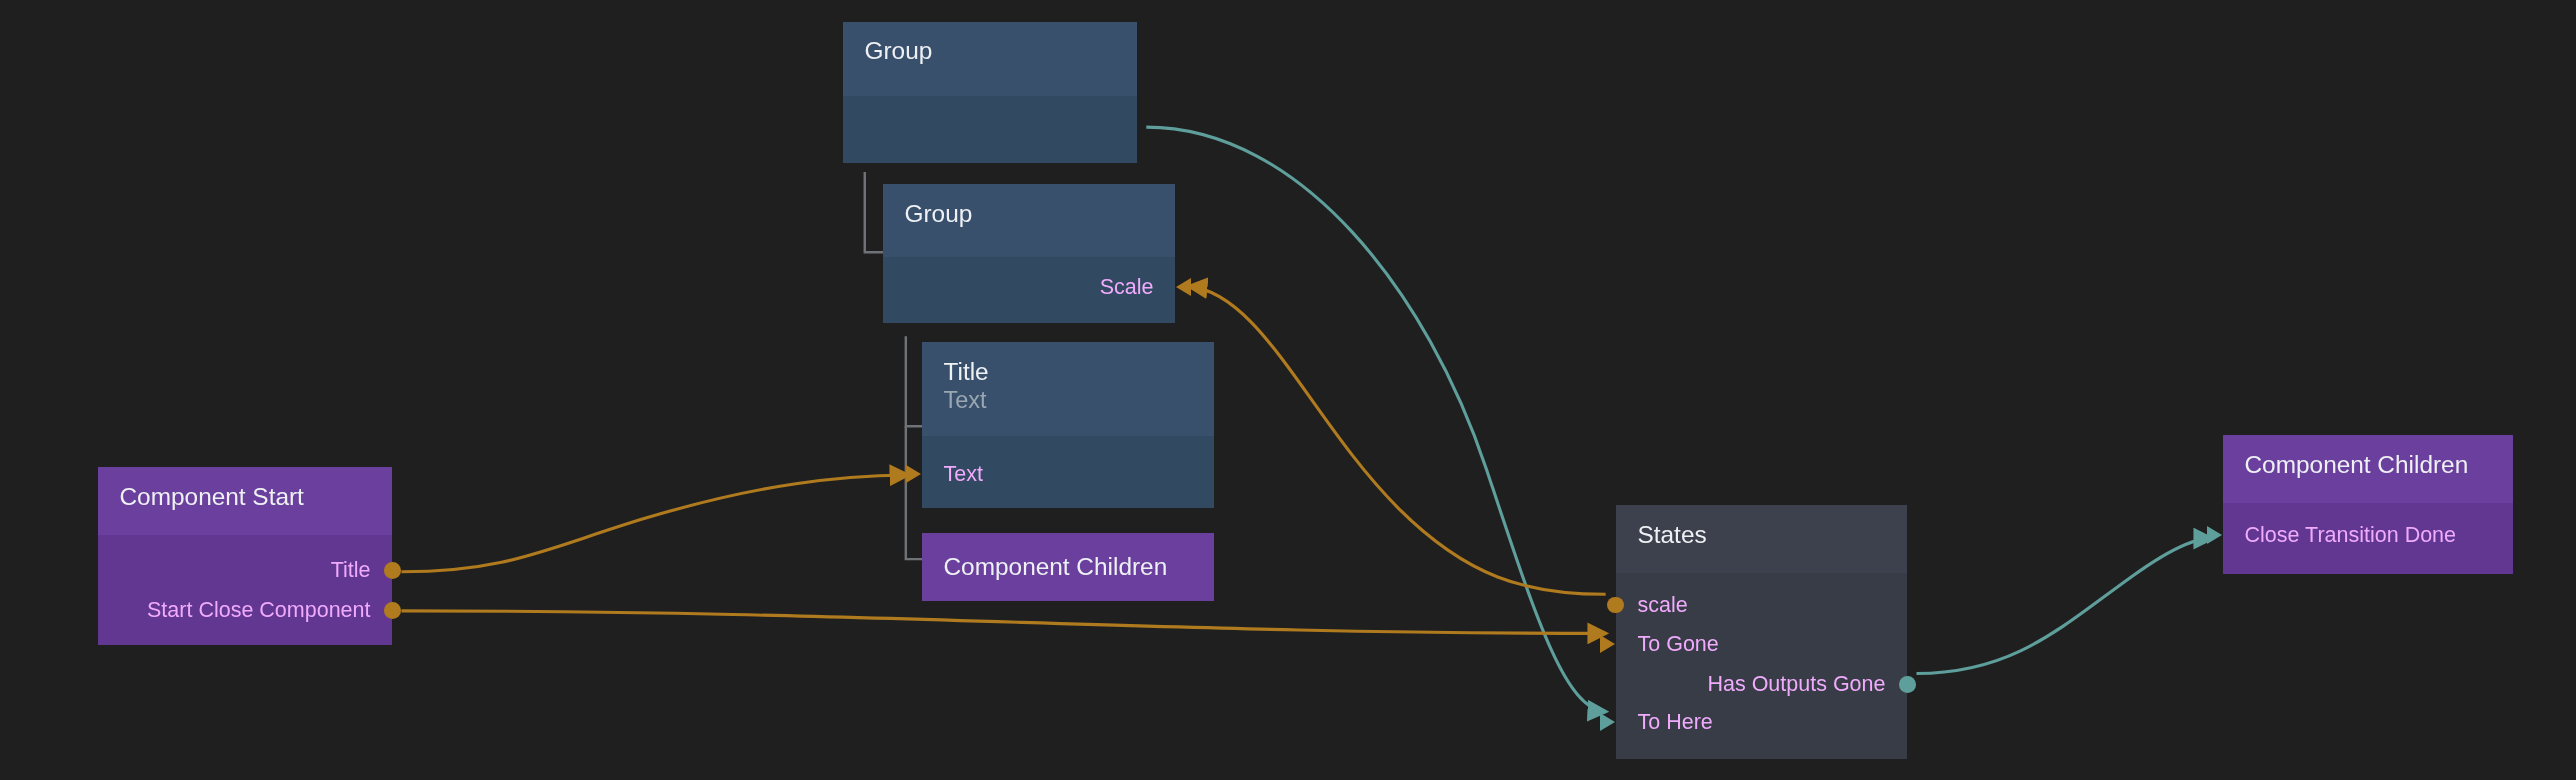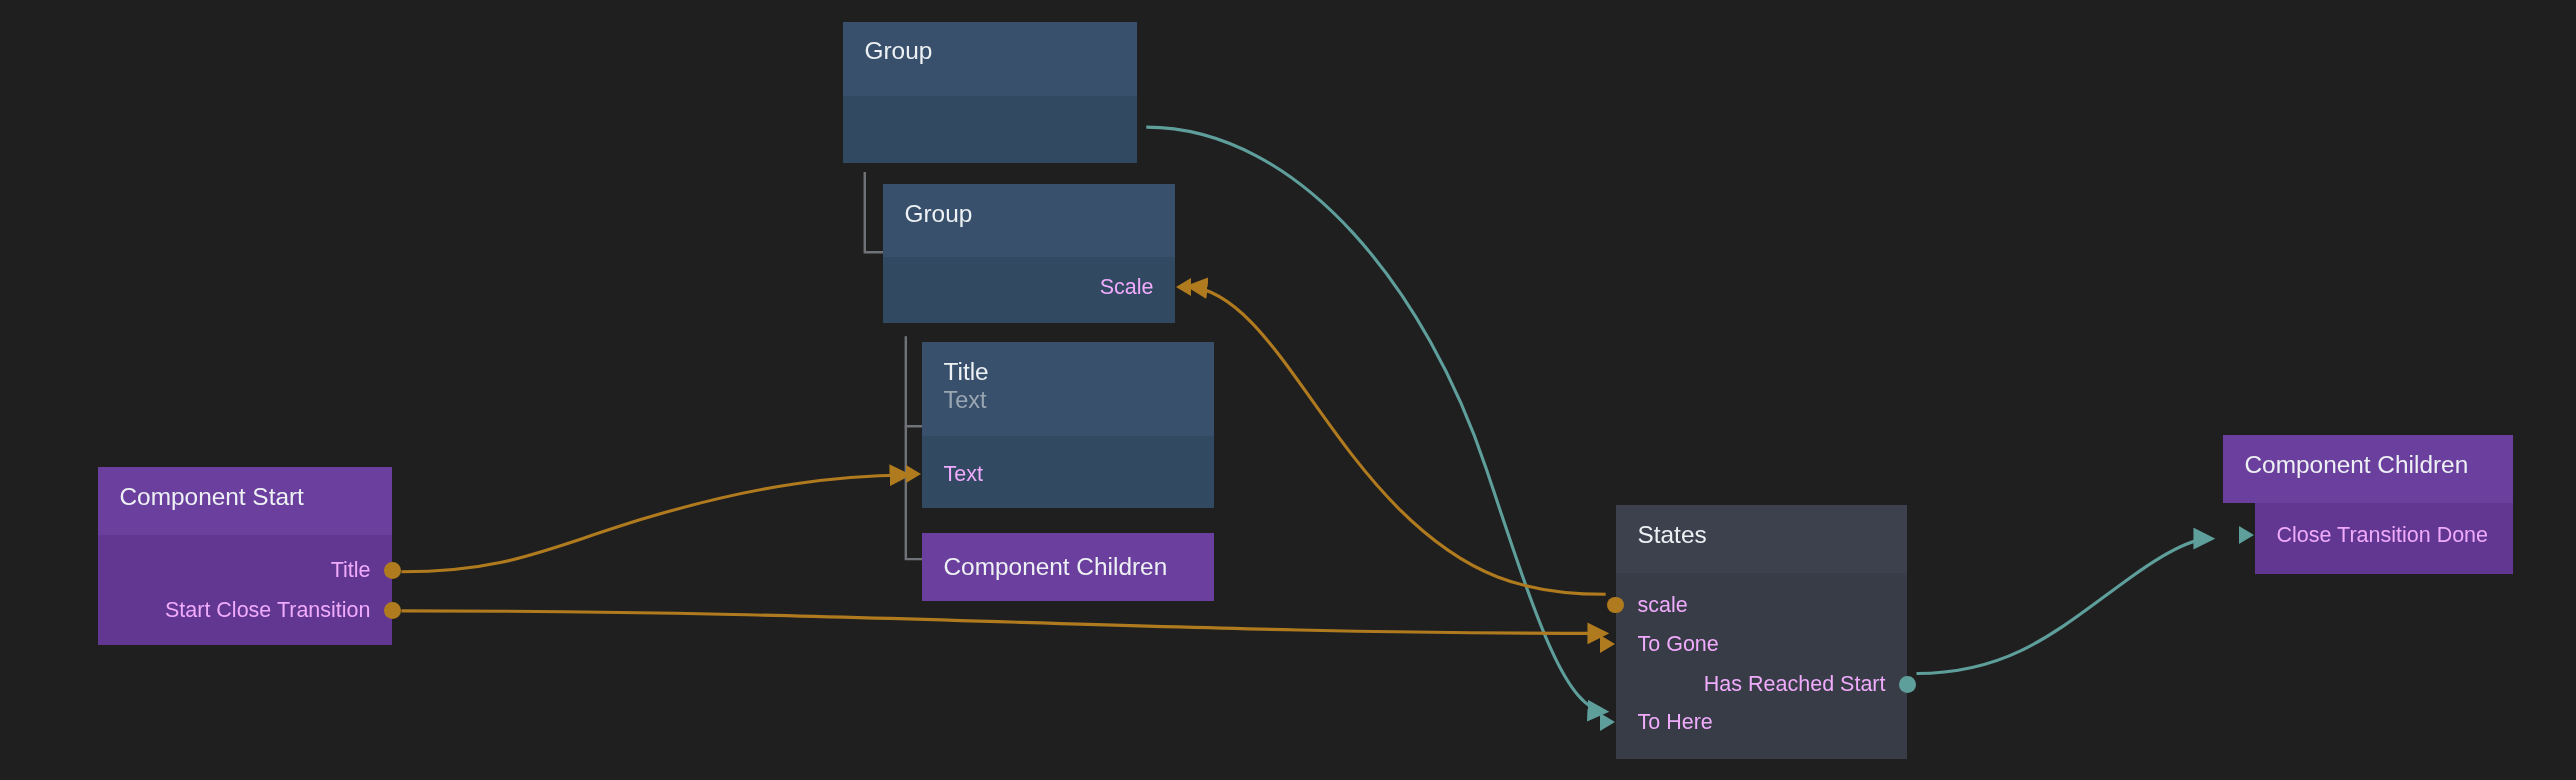--- a/index.html
+++ b/index.html
@@ -214,21 +214,21 @@
     <div class="node-header" style="height:68px;">
       <div class="node-title">Component Start</div>
     </div>
     <div class="node-body" style="height:110px;">
       <div class="port-row out" style="top:23.5px; right:0;">
         <span class="port-label">Title</span>
       </div>
       <div class="port-dot orange" style="left:286px; top:27px;"></div>
 
       <div class="port-row out" style="top:63px; right:0;">
-        <span class="port-label">Start Close Transition</span>
+        <span class="port-label">Start Close Component</span>
       </div>
       <div class="port-dot orange" style="left:286px; top:67px;"></div>
     </div>
   </div>
 
   <div class="node dark" style="left:1616px; top:494px; width:291px;margin-top:11px;">
     <div class="node-header" style="height:68px;">
       <div class="node-title">States</div>
     </div>
     <div class="node-body" style="height:186px;">
@@ -236,36 +236,36 @@
         <span class="port-label">scale</span>
       </div>
       <div class="port-dot orange" style="left:-8.8px; top:23.5px;"></div>
 
       <div class="port-row in" style="top:59px; left:0;">
         <span class="port-label">To Gone</span>
       </div>
       <div class="port-arrow right orange" style="left:-15.6px; top:62px;"></div>
 
       <div class="port-row out" style="top:99px; right:0;">
-        <span class="port-label">Has Reached Start</span>
+        <span class="port-label">Has Outputs Gone</span>
       </div>
       <div class="port-dot teal" style="left:283px; top:103px;"></div>
 
       <div class="port-row in" style="top:137px; left:0;">
         <span class="port-label">To Here</span>
       </div>
       <div class="port-arrow right teal" style="left:-15.6px; top:140px;"></div>
     </div>
   </div>
 
   <div class="node purple" style="left:2223px; top:435px; width:290px;">
     <div class="node-header" style="height:68px;">
       <div class="node-title">Component Children</div>
     </div>
-    <div class="node-body" style="height:71px;margin-left:32px;">
+    <div class="node-body" style="height:71px;">
       <div class="port-row in" style="top:19.6px; left:0;">
         <span class="port-label">Close Transition Done</span>
       </div>
       <div class="port-arrow right teal" style="left:-15.6px; top:22.5px;"></div>
     </div>
   </div>
 
 </div>
 
 

